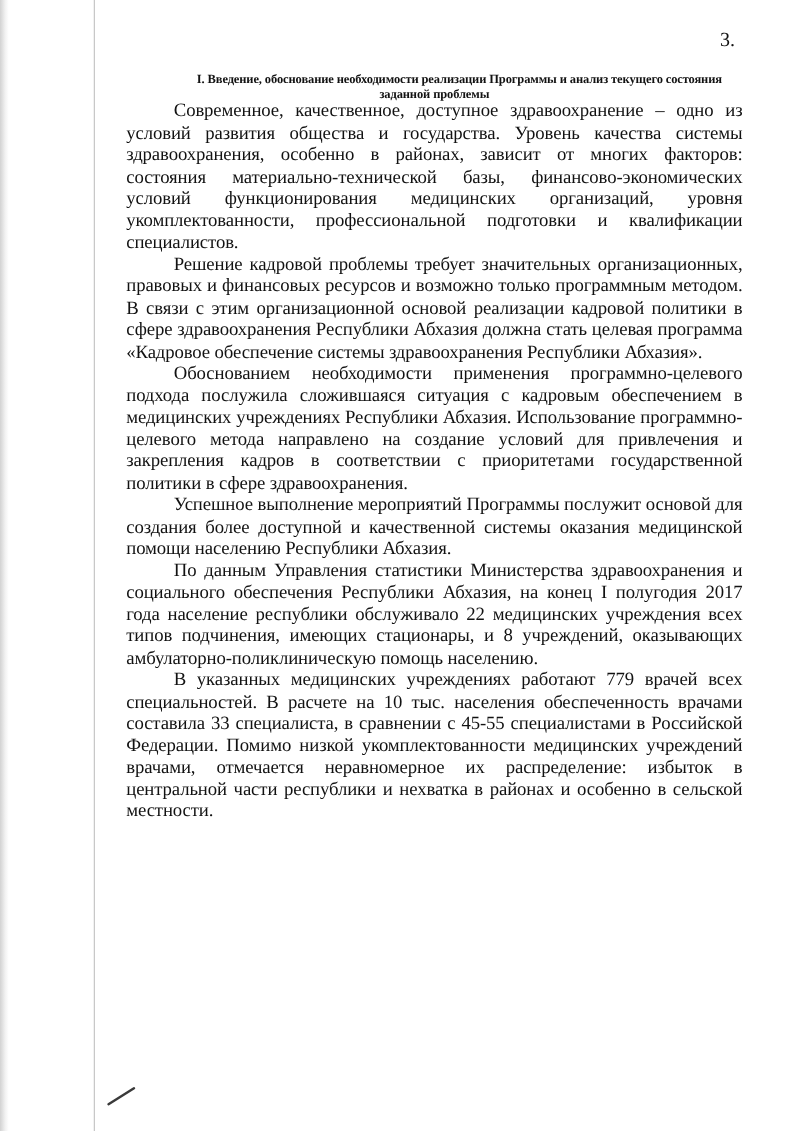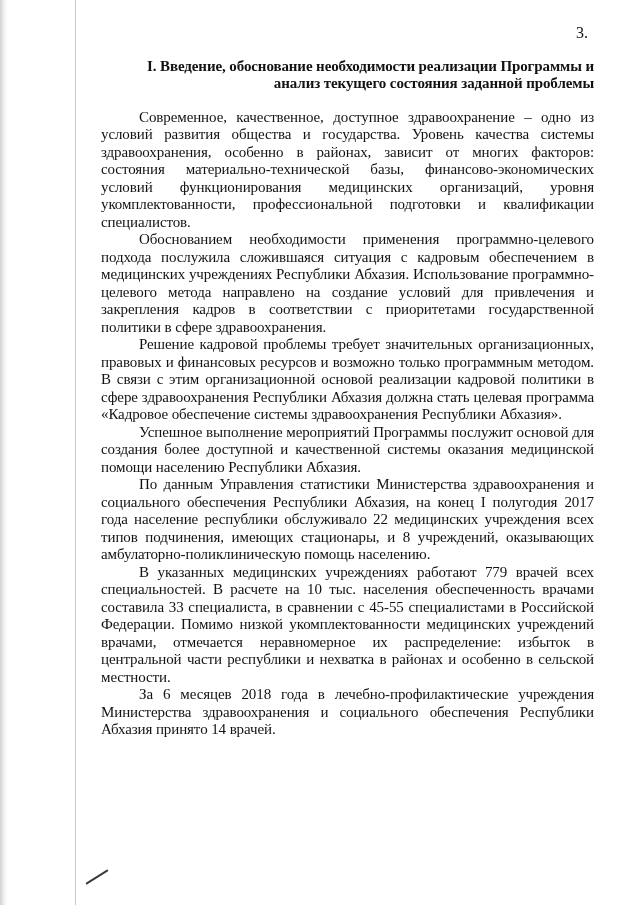--- a/index.html
+++ b/index.html
@@ -38,26 +38,25 @@
     transform: rotate(-32deg);
     border-radius: 1px;
   }
   .page-number {
     position: absolute;
     top: 24px;
     right: 52px;
     font-size: 16px;
   }
   .heading {
-    font-size: 15px;
+    font-size: 10px;
     font-weight: bold;
     line-height: 1.16;
-    text-align: right;
+    text-align: center;
     text-indent: 40px;
-    margin-bottom: 16px;
     letter-spacing: -0.1px;
   }
   .body-text p {
     font-size: 15px;
     line-height: 17.5px;
     text-align: justify;
     text-indent: 38px;
     letter-spacing: -0.1px;
   }
 </style>
@@ -67,22 +66,21 @@
 <div class="scan-edge-left"></div>
 <div class="scan-line-left"></div>
 
 <div class="page">
   <div class="page-number">3.</div>
 
   <h1 class="heading">I. Введение, обоснование необходимости реализации Программы и анализ текущего состояния заданной проблемы</h1>
 
   <div class="body-text">
     <p>Современное, качественное, доступное здравоохранение – одно из условий развития общества и государства. Уровень качества системы здравоохранения, особенно в районах, зависит от многих факторов: состояния материально-технической базы, финансово-экономических условий функционирования медицинских организаций, уровня укомплектованности, профессиональной подготовки и квалификации специалистов.</p>
+    <p>Решение кадровой проблемы требует значительных организационных, правовых и финансовых ресурсов и возможно только программным методом. В связи с этим организационной основой реализации кадровой политики в сфере здравоохранения Республики Абхазия должна стать целевая программа «Кадровое обеспечение системы здравоохранения Республики Абхазия».</p>
     <p>Обоснованием необходимости применения программно-целевого подхода послужила сложившаяся ситуация с кадровым обеспечением в медицинских учреждениях Республики Абхазия. Использование программно-целевого метода направлено на создание условий для привлечения и закрепления кадров в соответствии с приоритетами государственной политики в сфере здравоохранения.</p>
-    <p>Решение кадровой проблемы требует значительных организационных, правовых и финансовых ресурсов и возможно только программным методом. В связи с этим организационной основой реализации кадровой политики в сфере здравоохранения Республики Абхазия должна стать целевая программа «Кадровое обеспечение системы здравоохранения Республики Абхазия».</p>
     <p>Успешное выполнение мероприятий Программы послужит основой для создания более доступной и качественной системы оказания медицинской помощи населению Республики Абхазия.</p>
     <p>По данным Управления статистики Министерства здравоохранения и социального обеспечения Республики Абхазия, на конец I полугодия 2017 года население республики обслуживало 22 медицинских учреждения всех типов подчинения, имеющих стационары, и 8 учреждений, оказывающих амбулаторно-поликлиническую помощь населению.</p>
     <p>В указанных медицинских учреждениях работают 779 врачей всех специальностей. В расчете на 10 тыс. населения обеспеченность врачами составила 33 специалиста, в сравнении с 45-55 специалистами в Российской Федерации. Помимо низкой укомплектованности медицинских учреждений врачами, отмечается неравномерное их распределение: избыток в центральной части республики и нехватка в районах и особенно в сельской местности.</p>
-    <p>За 6 месяцев 2018 года в лечебно-профилактические учреждения Министерства здравоохранения и социального обеспечения Республики Абхазия принято 14 врачей.</p>
   </div>
 </div>
 
 <div class="scan-mark-bottom"></div>
 
 </body></html>

